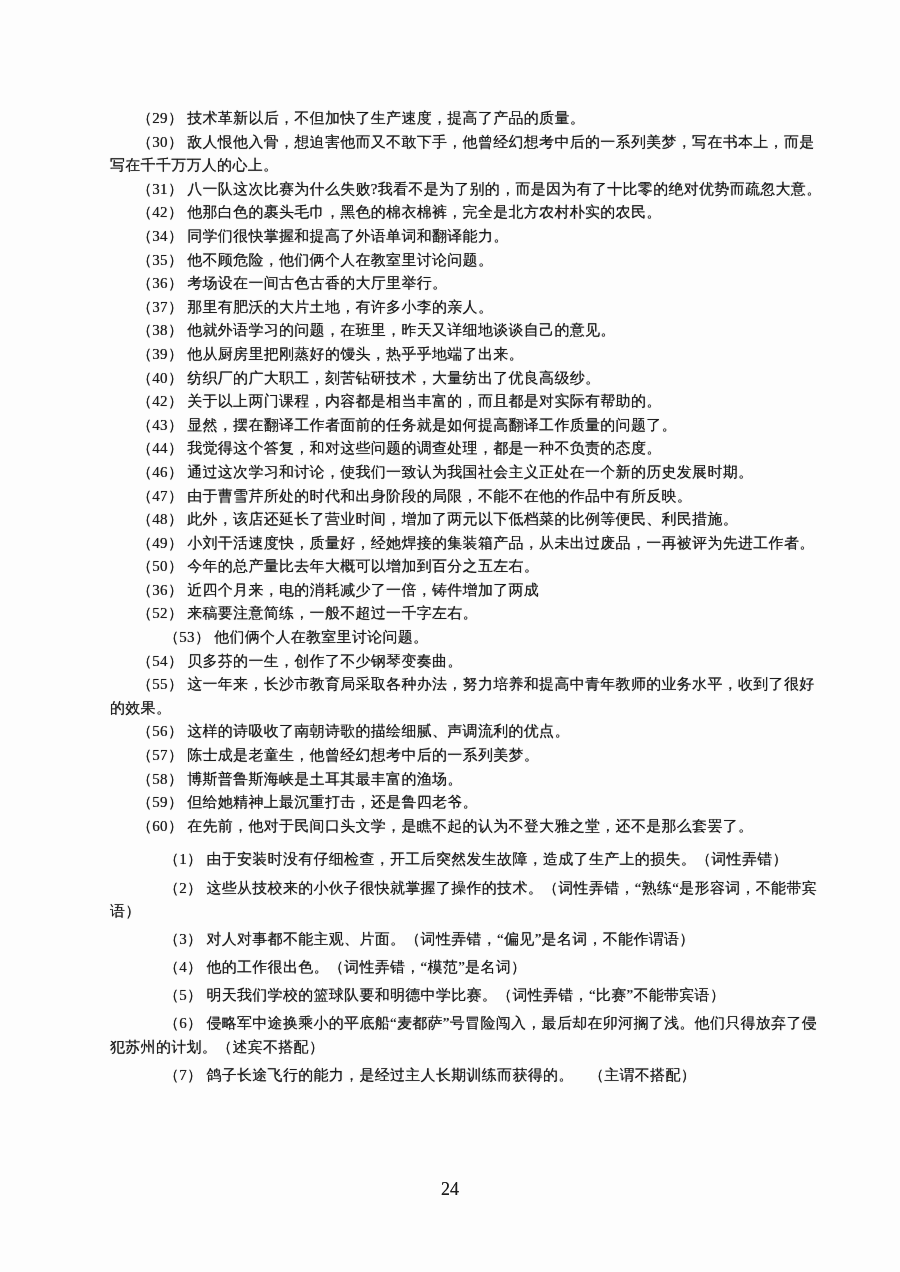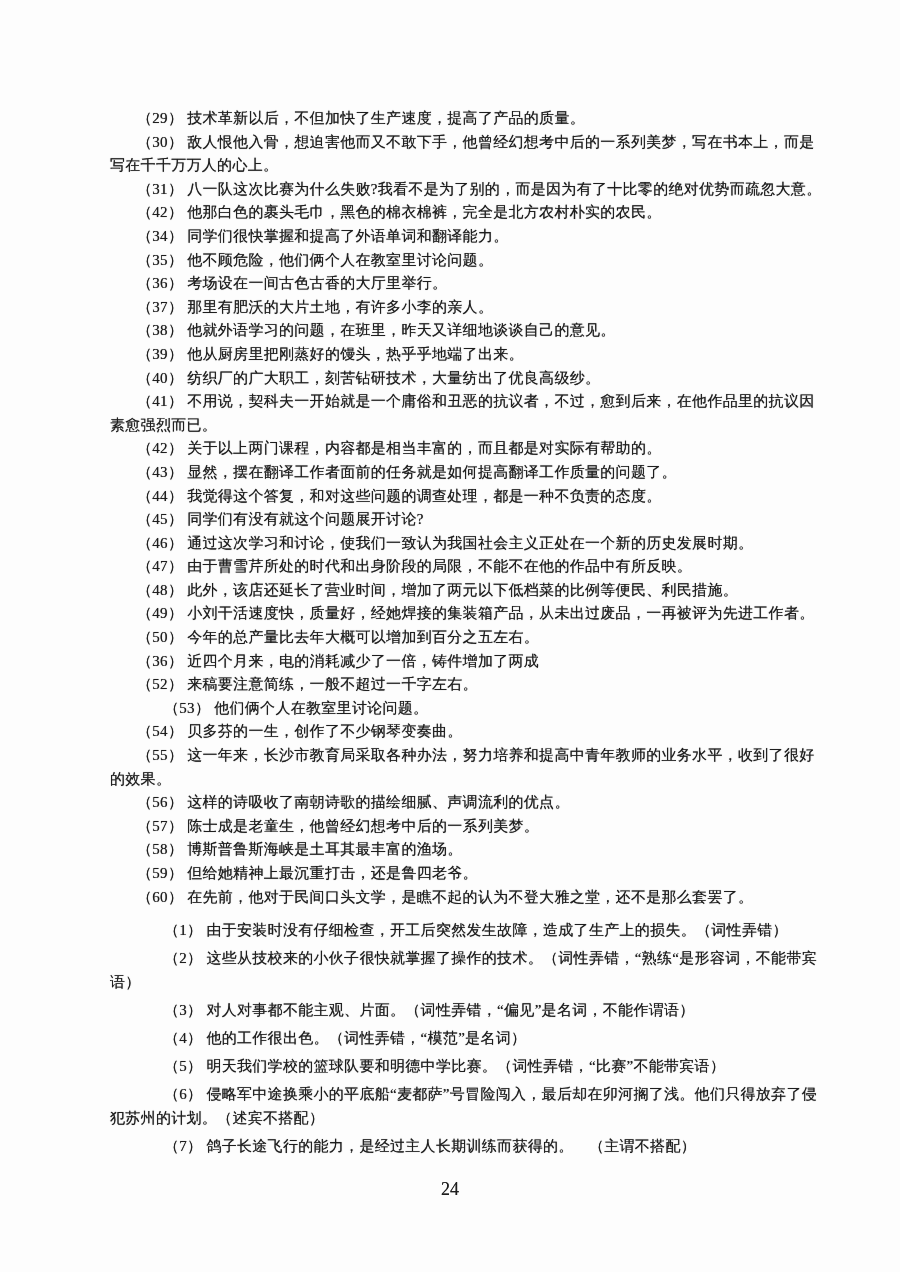--- a/index.html
+++ b/index.html
@@ -57,25 +57,23 @@
       <p class="line indent-normal"><span class="num">（30）</span><span>敌人恨他入骨，想迫害他而又不敢下手，他曾经幻想考中后的一系列美梦，写在书本上，而是写在千千万万人的心上。</span></p>
       <p class="line indent-normal"><span class="num">（31）</span><span>八一队这次比赛为什么失败?我看不是为了别的，而是因为有了十比零的绝对优势而疏忽大意。</span></p>
       <p class="line indent-normal"><span class="num">（42）</span><span>他那白色的裹头毛巾，黑色的棉衣棉裤，完全是北方农村朴实的农民。</span></p>
       <p class="line indent-normal"><span class="num">（34）</span><span>同学们很快掌握和提高了外语单词和翻译能力。</span></p>
       <p class="line indent-normal"><span class="num">（35）</span><span>他不顾危险，他们俩个人在教室里讨论问题。</span></p>
       <p class="line indent-normal"><span class="num">（36）</span><span>考场设在一间古色古香的大厅里举行。</span></p>
       <p class="line indent-normal"><span class="num">（37）</span><span>那里有肥沃的大片土地，有许多小李的亲人。</span></p>
       <p class="line indent-normal"><span class="num">（38）</span><span>他就外语学习的问题，在班里，昨天又详细地谈谈自己的意见。</span></p>
       <p class="line indent-normal"><span class="num">（39）</span><span>他从厨房里把刚蒸好的馒头，热乎乎地端了出来。</span></p>
       <p class="line indent-normal"><span class="num">（40）</span><span>纺织厂的广大职工，刻苦钻研技术，大量纺出了优良高级纱。</span></p>
-      <p class="line indent-normal"><span class="num">（41）</span><span>不用说，契科夫一开始就是一个庸俗和丑恶的抗议者，不过，愈到后来，在他作品里的抗议因素愈强烈而已。</span></p>
       <p class="line indent-normal"><span class="num">（42）</span><span>关于以上两门课程，内容都是相当丰富的，而且都是对实际有帮助的。</span></p>
       <p class="line indent-normal"><span class="num">（43）</span><span>显然，摆在翻译工作者面前的任务就是如何提高翻译工作质量的问题了。</span></p>
       <p class="line indent-normal"><span class="num">（44）</span><span>我觉得这个答复，和对这些问题的调查处理，都是一种不负责的态度。</span></p>
-      <p class="line indent-normal"><span class="num">（45）</span><span>同学们有没有就这个问题展开讨论?</span></p>
       <p class="line indent-normal"><span class="num">（46）</span><span>通过这次学习和讨论，使我们一致认为我国社会主义正处在一个新的历史发展时期。</span></p>
       <p class="line indent-normal"><span class="num">（47）</span><span>由于曹雪芹所处的时代和出身阶段的局限，不能不在他的作品中有所反映。</span></p>
       <p class="line indent-normal"><span class="num">（48）</span><span>此外，该店还延长了营业时间，增加了两元以下低档菜的比例等便民、利民措施。</span></p>
       <p class="line indent-normal"><span class="num">（49）</span><span>小刘干活速度快，质量好，经她焊接的集装箱产品，从未出过废品，一再被评为先进工作者。</span></p>
       <p class="line indent-normal"><span class="num">（50）</span><span>今年的总产量比去年大概可以增加到百分之五左右。</span></p>
       <p class="line indent-normal"><span class="num">（36）</span><span>近四个月来，电的消耗减少了一倍，铸件增加了两成</span></p>
       <p class="line indent-normal"><span class="num">（52）</span><span>来稿要注意简练，一般不超过一千字左右。</span></p>
       <p class="line indent-deep"><span class="num">（53）</span><span>他们俩个人在教室里讨论问题。</span></p>
       <p class="line indent-normal"><span class="num">（54）</span><span>贝多芬的一生，创作了不少钢琴变奏曲。</span></p>
       <p class="line indent-normal"><span class="num">（55）</span><span>这一年来，长沙市教育局采取各种办法，努力培养和提高中青年教师的业务水平，收到了很好的效果。</span></p>

